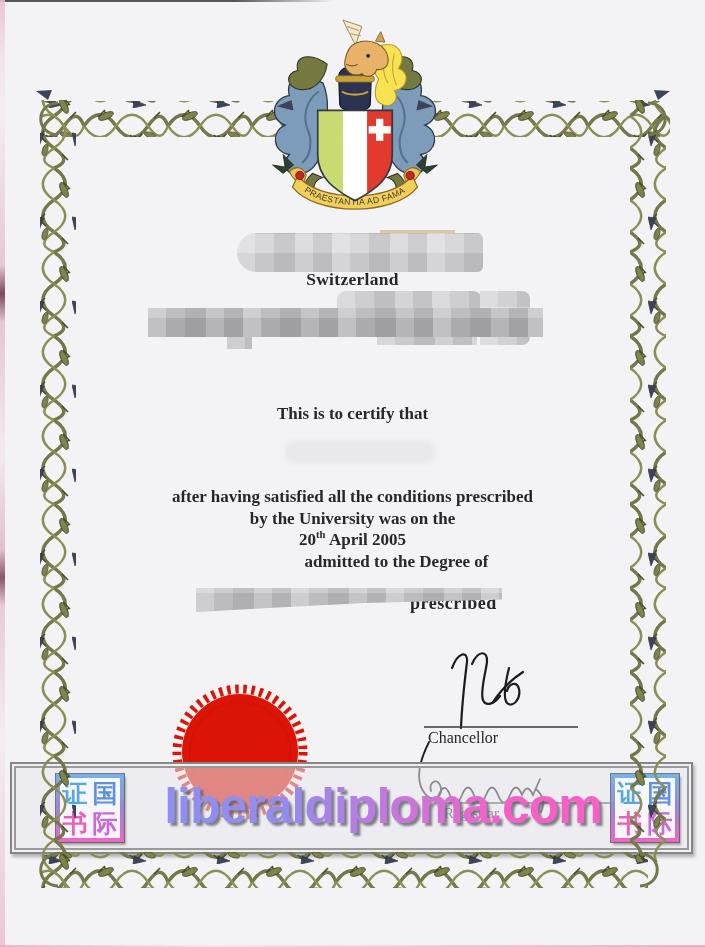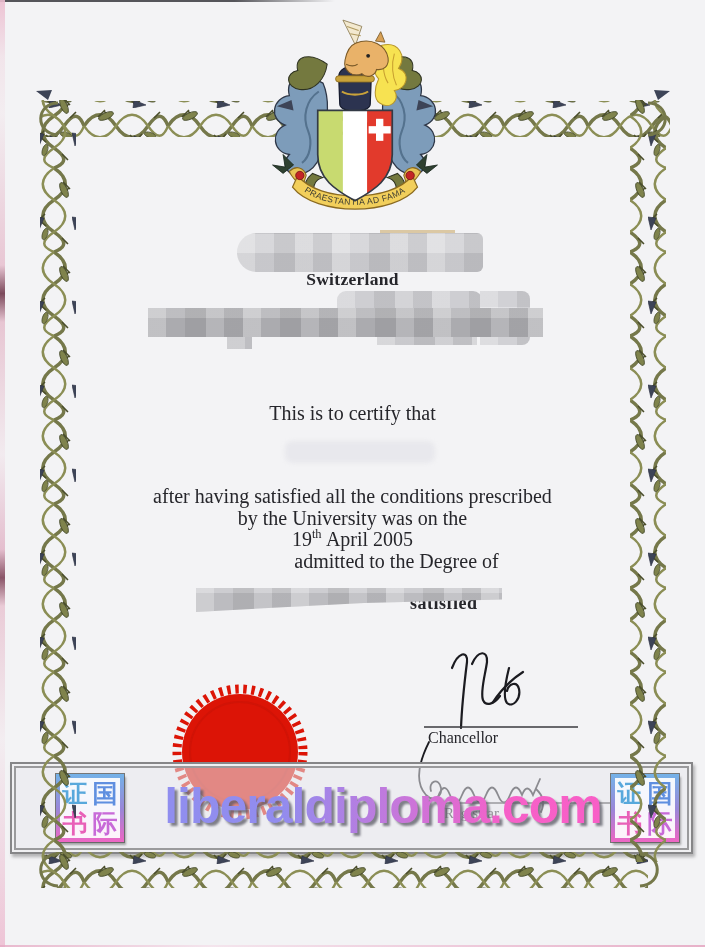--- a/index.html
+++ b/index.html
@@ -18,21 +18,21 @@
     rgba(242,228,234,.4) 78%,rgba(238,206,220,.8) 92%,#eec4d6 100%);}
   .edge-bottom{position:absolute;left:0;bottom:0;width:100%;height:2px;z-index:8;
     background:linear-gradient(90deg,rgba(230,170,196,.8),rgba(244,214,228,.5) 30%,
     rgba(236,188,210,.8) 70%,rgba(230,170,196,.9));}
   
   .content{position:absolute;inset:0;z-index:2;}
   .wm-frame{z-index:3;}
   .border-svg{position:absolute;left:0;top:0;z-index:4;pointer-events:none;}
   .crest{position:absolute;left:255px;top:18px;width:200px;height:210px;z-index:5;}
   
-  .line{position:absolute;left:0;width:100%;text-align:center;font-size:20px;line-height:21px;}
+  .line{position:absolute;left:0;width:100%;text-align:center;font-size:17px;line-height:21px;font-weight:bold;}
   .country{top:269px;font-weight:bold;font-size:17.5px;letter-spacing:.3px;}
   .certify{top:403px;}
   .l1{top:486px;} .l2{top:508px;} .ldate{top:529px;} .l3{top:551px;padding-left:44px;}
   .ldate sup{font-size:.62em;line-height:0;}
   .ldate .rest{margin-left:.22em;margin-top:10px;}
   .degree-fragment{position:absolute;left:410px;top:593px;font-weight:bold;font-size:18px;letter-spacing:.5px;}
   
   .mosaic{position:absolute;
     background-image:
       repeating-linear-gradient(90deg,rgba(255,255,255,.26) 0 18px,rgba(0,0,0,0) 18px 37px,
@@ -92,24 +92,24 @@
     <div class="mosaic r2c"></div>
     <div class="mosaic r2d"></div>
     <div class="mosaic r2e"></div>
 
     <div class="line certify">This is to certify that</div>
 
     <div class="r-name-faint"></div>
 
     <div class="line l2">by the University was on the</div>
     <div class="line l1">after having satisfied all the conditions prescribed</div>
-    <div class="line ldate"><span>19</span><sup>th</sup><span class="rest">April 2005</span></div>
+    <div class="line ldate"><span>20</span><sup>th</sup><span class="rest">April 2005</span></div>
     <div class="line l3">admitted to the Degree of</div>
 
-    <div class="degree-fragment">satisfied</div>
+    <div class="degree-fragment">prescribed</div>
     <div class="mosaic r3"></div>
 
     <svg class="sig-layer" width="705" height="947" viewBox="0 0 705 947">
       <g fill="none" stroke="#1b1b20" stroke-width="2.2" stroke-linecap="round">
         <path d="M452,668 C458,652 468,650 467,662 C465,678 462,702 461,728"></path>
         <path d="M472,664 C478,650 488,650 487,662 C485,676 480,692 483,700 C486,707 494,704 500,696"></path>
         <path d="M493,702 C501,690 512,679 523,672"></path>
         <path d="M509,668 C505,684 503,698 507,703 C513,708 521,699 519,689 C517,681 509,683 507,691"></path>
       </g>
       <line x1="424" y1="727" x2="578" y2="727" stroke="#3a3a3e" stroke-width="1.6"></line>

